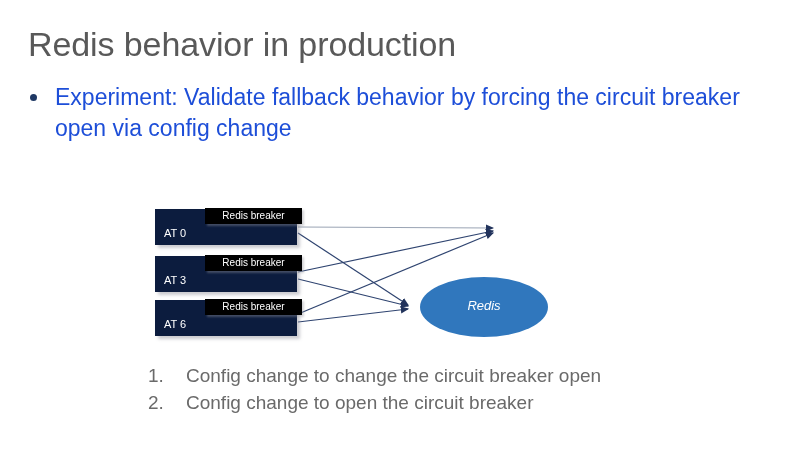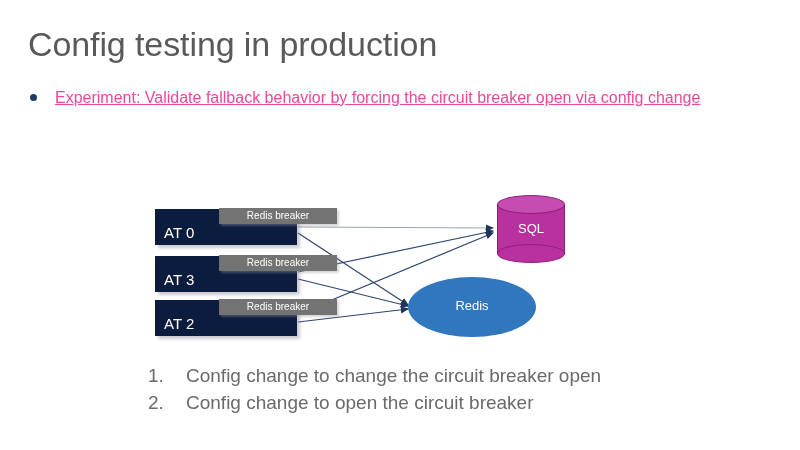--- a/index.html
+++ b/index.html
@@ -37,25 +37,24 @@
     left: 24px;
     top: 82px;
     width: 760px;
     margin: 0;
     padding: 0;
     list-style: none;
   }
   .bullet-item {
     position: relative;
     padding-left: 31px;
-    font-size: 16px;
+    font-size: 23px;
     font-weight: 300;
     line-height: 31px;
-    color: #ec4899;
-    text-decoration: underline;
+    color: #1d4ed8;
   }
   .bullet-marker {
     position: absolute;
     left: 6px;
     top: 12px;
     width: 7px;
     height: 7px;
     border-radius: 50%;
     background: #1f3864;
   }
@@ -80,32 +79,32 @@
     position: absolute;
     width: 142px;
     height: 36px;
     background: #0c1c3e;
     box-shadow: 3px 3px 3px rgba(140,140,150,0.45);
   }
   .at-label {
     position: absolute;
     left: 9px;
     bottom: 4px;
-    font-size: 15px;
+    font-size: 11px;
     font-weight: 400;
     color: #ffffff;
     line-height: 16px;
   }
   .breaker-chip {
     position: absolute;
-    left: 64px;
+    left: 50px;
     top: -1px;
-    width: 118px;
+    width: 97px;
     height: 16px;
-    background: #737373;
+    background: #000000;
     box-shadow: 2px 2px 2px rgba(150,150,160,0.40);
   }
   .breaker-chip-label {
     position: absolute;
     left: 0;
     right: 0;
     top: 1px;
     text-align: center;
     font-size: 10px;
     font-weight: 400;
@@ -168,26 +167,27 @@
     top: 26px;
     text-align: center;
     font-size: 13px;
     color: #ffffff;
     z-index: 3;
   }
 
   
   #redis-node {
     position: absolute;
-    left: 408px;
+    left: 420px;
     top: 277px;
     width: 128px;
     height: 60px;
     border-radius: 50%;
     background: #3077bd;
+    font-style: italic;
   }
   #redis-label {
     position: absolute;
     left: 0;
     right: 0;
     top: 21px;
     text-align: center;
     font-size: 13px;
     color: #ffffff;
   }
@@ -217,21 +217,21 @@
     width: 26px;
     text-align: left;
     font-size: 19px;
     font-weight: 300;
     color: #6a6a6a;
   }
 </style>
 </head>
 <body>
 
-<div id="slide-title">Config testing in production</div>
+<div id="slide-title">Redis behavior in production</div>
 
 <ul id="bullet-list">
   <li class="bullet-item">
     <span class="bullet-marker"></span>
     <span>Experiment: Validate fallback behavior by forcing the circuit breaker open via config change</span>
   </li>
 </ul>
 
 <div id="diagram">
 
@@ -263,34 +263,26 @@
   </div>
 
   <div class="at-node" style="left:155px; top:256px;">
     <span class="at-label">AT 3</span>
     <div class="breaker-chip">
       <span class="breaker-chip-label">Redis breaker</span>
     </div>
   </div>
 
   <div class="at-node" style="left:155px; top:300px;">
-    <span class="at-label">AT 2</span>
+    <span class="at-label">AT 6</span>
     <div class="breaker-chip">
       <span class="breaker-chip-label">Redis breaker</span>
     </div>
   </div>
 
-  <div id="sql-node">
-    <div class="cyl-body"></div>
-    <div class="cyl-side-l"></div>
-    <div class="cyl-side-r"></div>
-    <div class="cyl-bottom"></div>
-    <div class="cyl-top"></div>
-    <span id="sql-label">SQL</span>
-  </div>
 
   <div id="redis-node">
     <span id="redis-label">Redis</span>
   </div>
 
 </div>
 
 <ol id="steps-list">
   <li class="step-item">
     <span class="step-number">1.</span>

